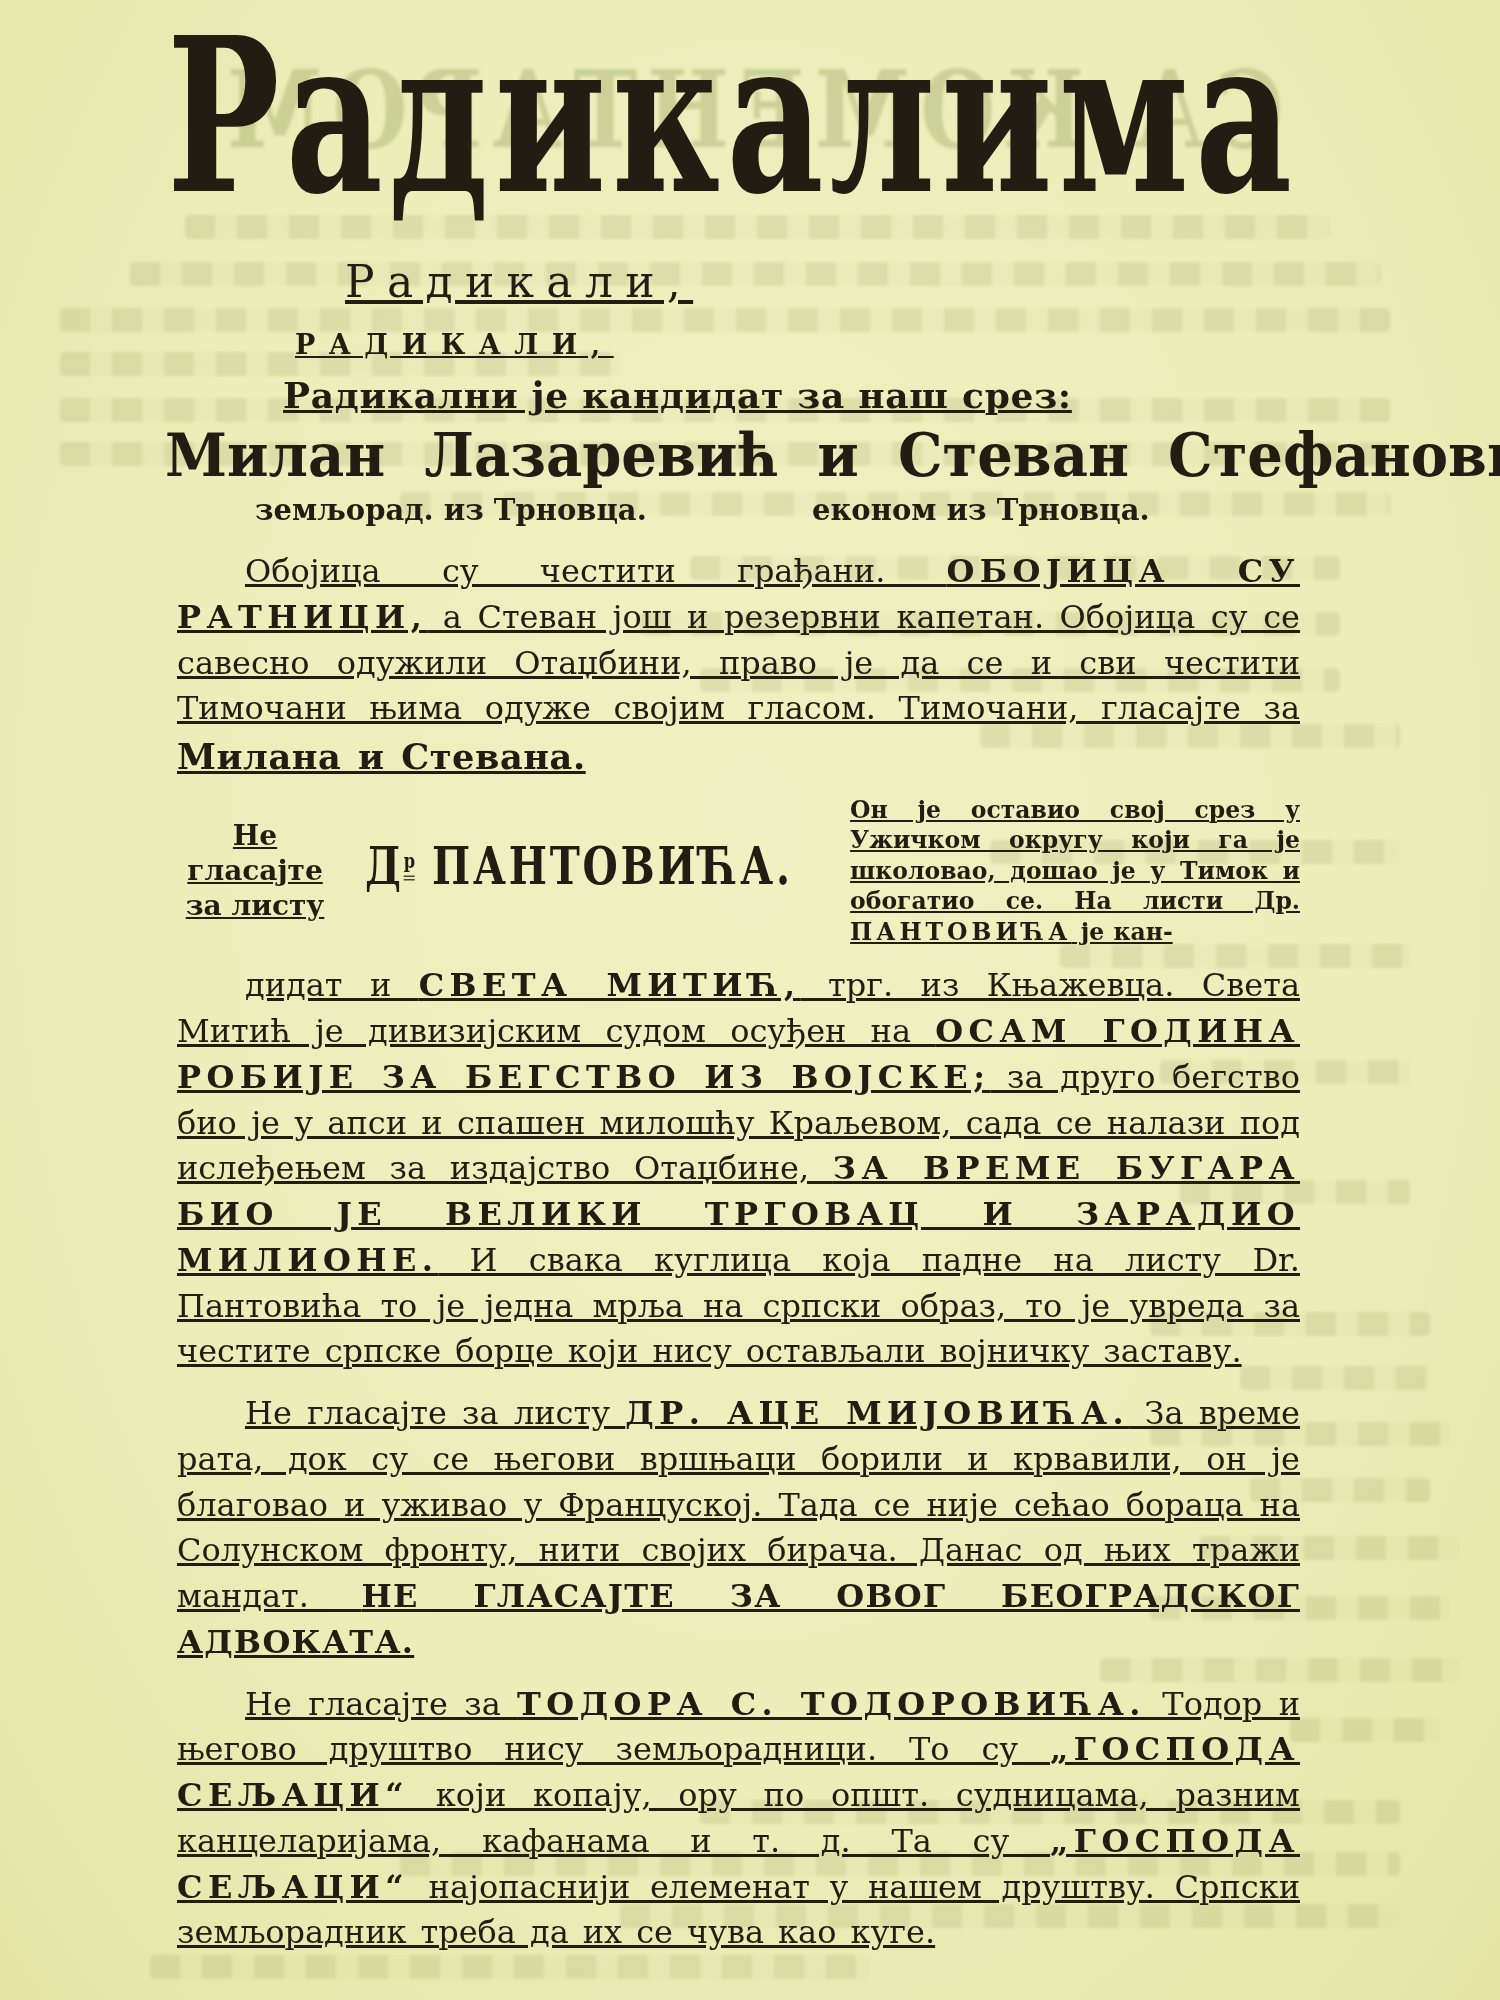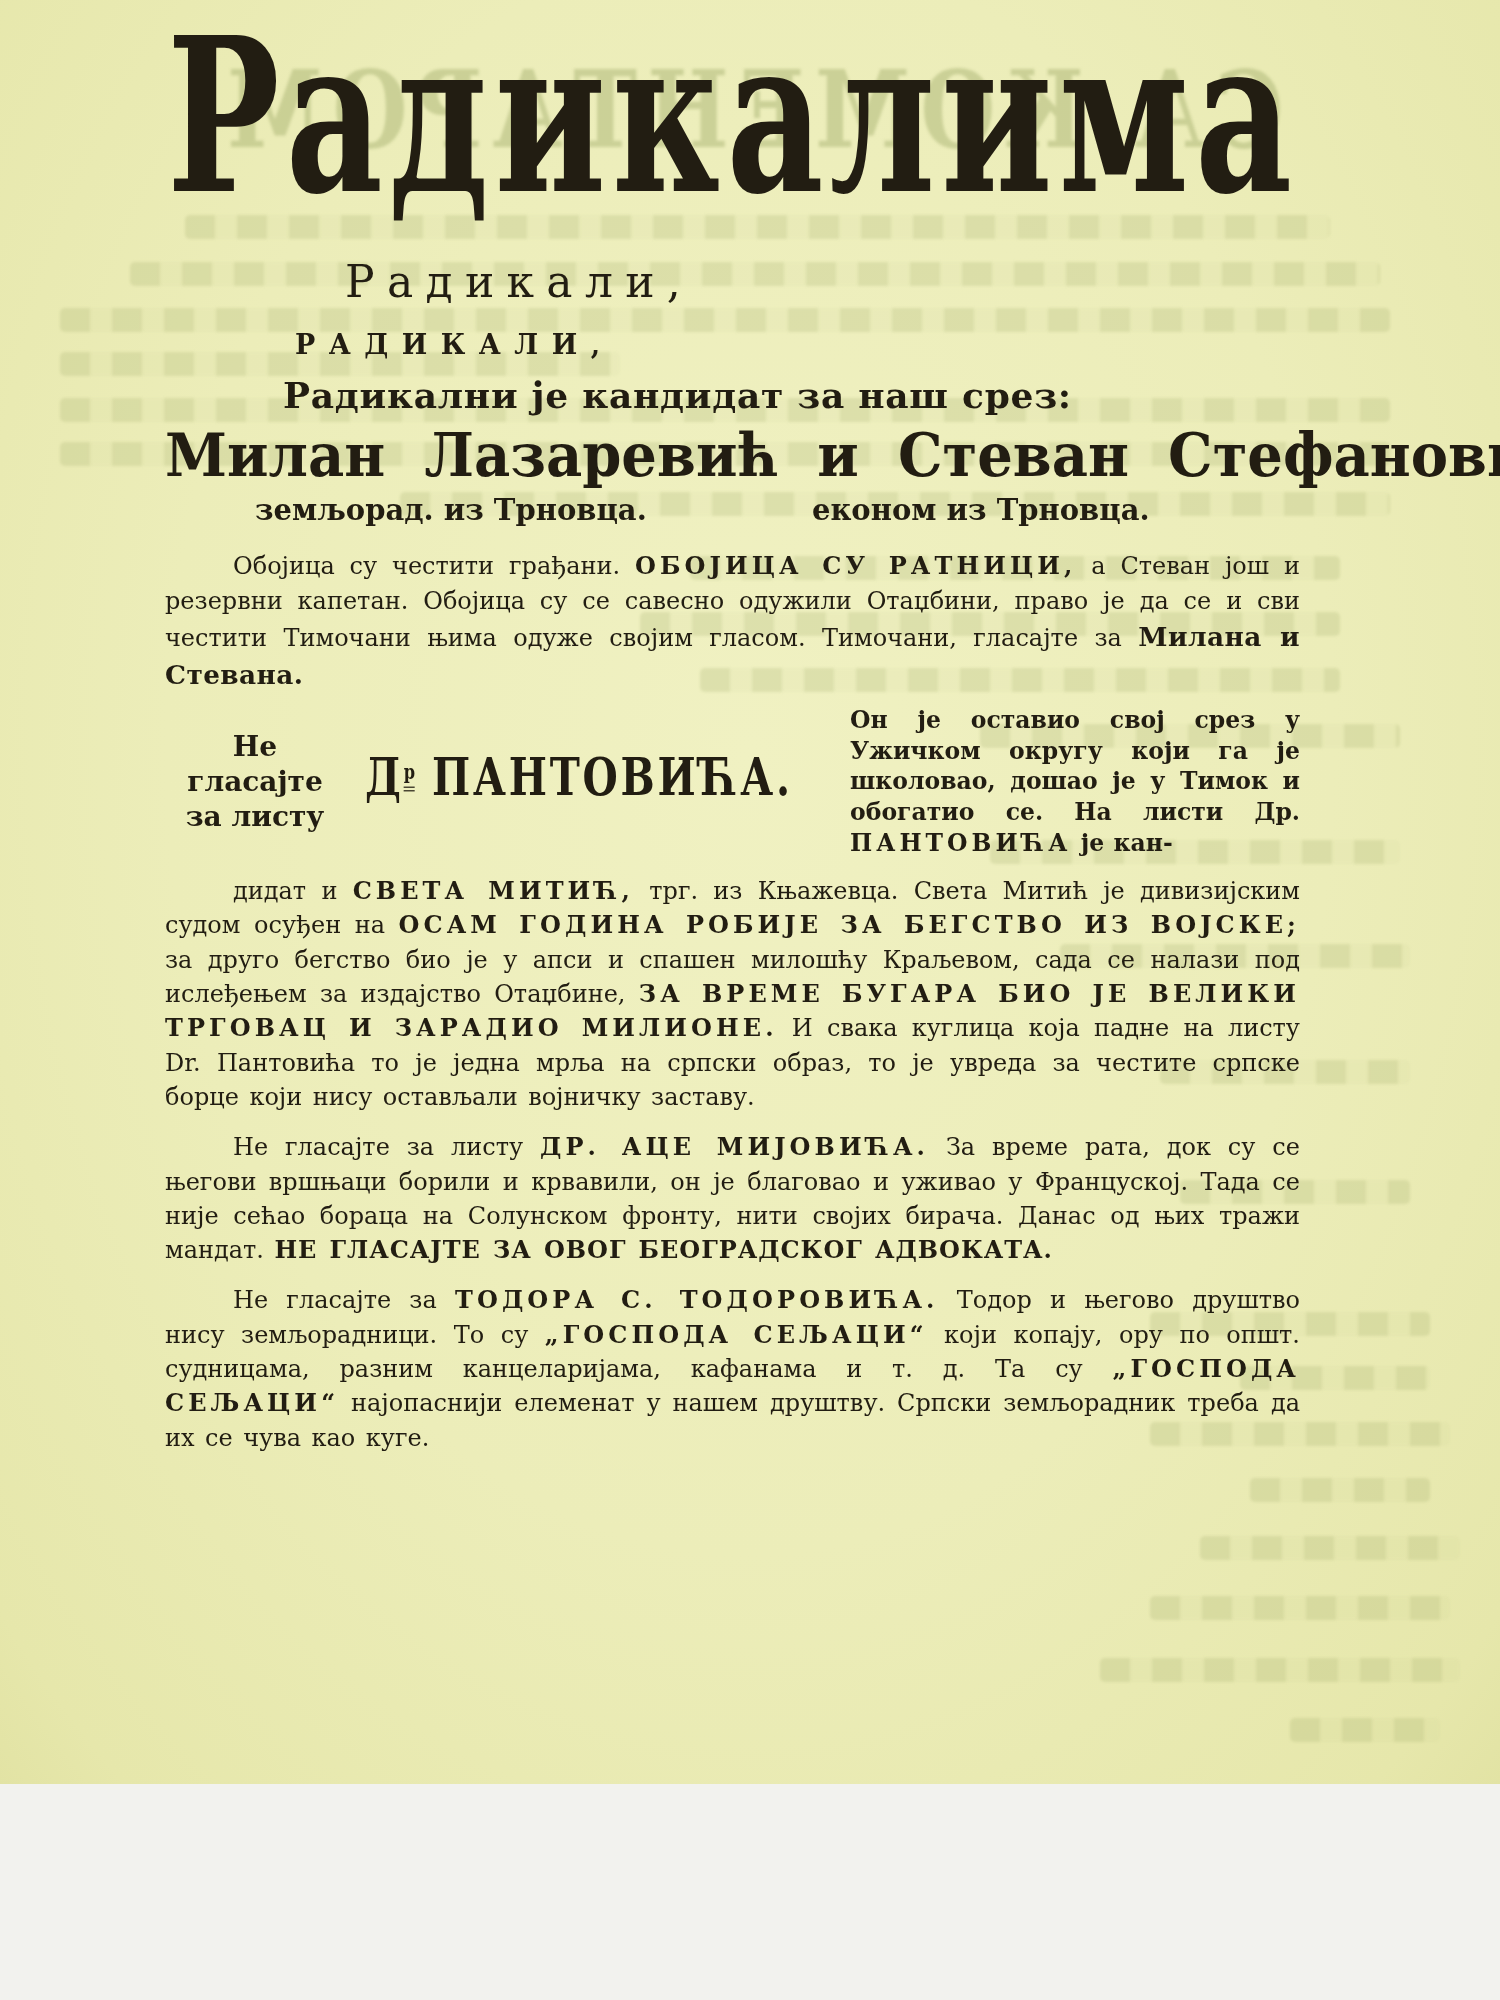--- a/index.html
+++ b/index.html
@@ -3,27 +3,28 @@
 <meta charset="utf-8">
 <style>
   html,body{margin:0;padding:0;}
   body{
     width:1500px;height:2000px;
     font-family:"DejaVu Serif", "Liberation Serif", serif;
     background:#f2f2ee;
   }
   .page{
     position:relative;
-    width:1500px;height:1784px;
+    width:1500px;height:2000px;
     overflow:hidden;
     background:
       radial-gradient(ellipse at 50% 42%, #f0f1c2 0%, #ecedb9 55%, #e6e7ab 92%, #e2e3a4 100%);
     color:#221d12;
     box-sizing:border-box;
     padding:48px 200px 0 165px;
+    text-decoration:underline;
   }
   
   .bleed-layer{position:absolute;inset:0;pointer-events:none;z-index:0;}
   .bleed-heading{
     position:absolute;top:58px;left:50%;
     transform:translateX(-50%) scaleX(-1) scaleY(1.25);
     font-size:86px;font-weight:700;letter-spacing:.12em;
     color:rgba(158,170,102,.42);
     filter:blur(1.4px);
     white-space:nowrap;
@@ -82,22 +83,22 @@
     font-size:56px;line-height:1.2;font-weight:700;white-space:nowrap;
   }
   .names .stretch{display:inline-block;transform:scaleY(1.08);transform-origin:center bottom;word-spacing:.35em;}
   .origins{
     position:relative;margin-top:2px;height:40px;
     font-size:29px;font-weight:700;
   }
   .origin-left{position:absolute;left:90px;top:0;}
   .origin-right{position:absolute;left:57%;top:0;}
   p.para{
-    margin:16px 0 0 0;
-    font-size:24px;line-height:1.43;
+    margin:16px 0 0 12px;
+    font-size:32px;line-height:1.43;
     text-align:justify;text-indent:68px;
     word-spacing:.12em;
   }
   
   .pantovic-row{
     margin-top:12px;
     display:flex;align-items:center;gap:20px;
   }
   .pv-label{
     flex:0 0 180px;text-align:center;

